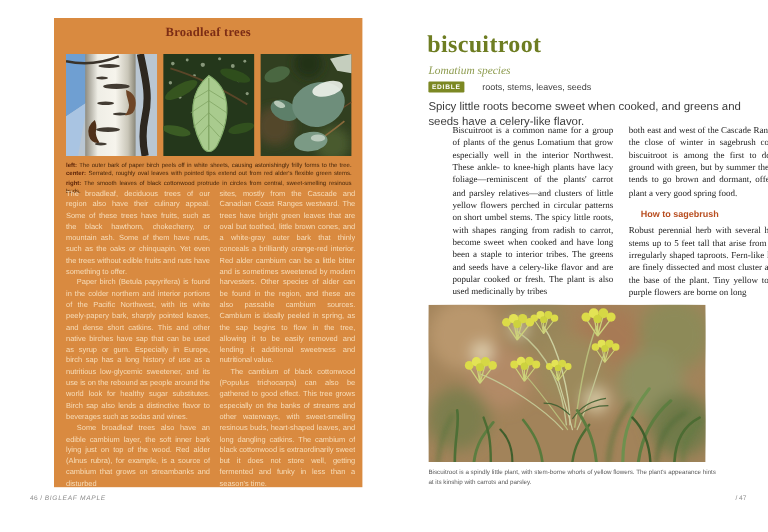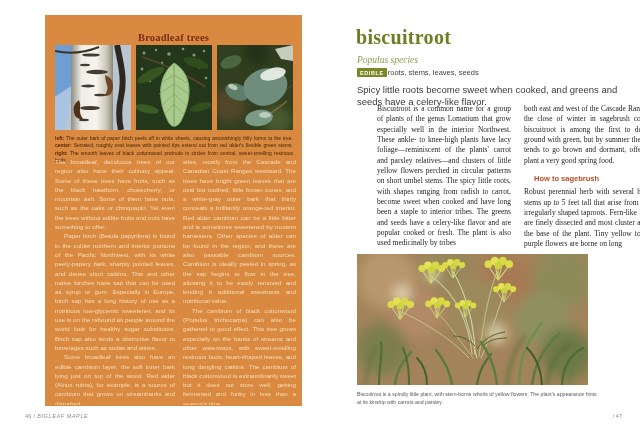--- a/index.html
+++ b/index.html
@@ -7,21 +7,21 @@
   .canvas {
     position:relative; width:640px; height:443px; background:#ffffff;
     overflow:hidden; font-family:"Liberation Sans", sans-serif;
   }
   
   .page-left {
     position:absolute; left:45px; top:15px; width:257px; height:391px;
     background:#d98a40;
   }
   .bl-header {
-    position:absolute; top:17px; left:0; right:0; text-align:center;
+    position:absolute; top:7px; left:0; right:0; text-align:center;
     font-family:"Liberation Serif", serif; font-weight:bold;
     font-size:10.5px; color:#7c2d15; letter-spacing:0.2px;
   }
   .photo-row { position:absolute; top:30px; left:10px; display:flex; gap:5px; }
   .photo-row svg { display:block; }
   .bl-caption {
     position:absolute; top:120px; left:10px; width:238px;
     font-size:5px; line-height:1.45; color:#47260b; text-align:justify;
   }
   .cap-label { font-weight:bold; color:#5d2408; }
@@ -46,21 +46,21 @@
   .rp-subtitle {
     position:absolute; left:357px; top:55px;
     font-family:"Liberation Serif", serif; font-style:italic;
     font-size:9.5px; color:#8d9b4e;
   }
   .rp-badge-row { position:absolute; left:357px; top:68px; display:flex; align-items:center; }
   .rp-badge {
     background:#7c8823; color:#ffffff; font-weight:bold; font-size:5.5px;
     letter-spacing:0.6px; padding:1.5px 3px 1px 3px; border-radius:1px;
   }
-  .rp-badge-detail { font-size:7.5px; color:#3f3f3f; margin-left:1px; }
+  .rp-badge-detail { font-size:7.5px; color:#3f3f3f; margin-left:15px; }
   .rp-tagline {
     position:absolute; left:357px; top:84px; width:287px;
     font-size:9.5px; line-height:1.25; color:#3a3a3a;
   }
   .rp-cols {
     position:absolute; left:377px; top:104px; width:281px;
     display:flex; gap:13px;
     font-family:"Liberation Serif", serif; font-size:7.5px; line-height:1.38;
     color:#232323; text-align:justify;
   }
@@ -189,21 +189,21 @@
       </div>
     </div>
   </div>
 
   <div class="footer-left">
     <span>46 /</span>
     <span class="fl-label">BIGLEAF MAPLE</span>
   </div>
 
   <div class="rp-title">biscuitroot</div>
-  <div class="rp-subtitle">Populus species</div>
+  <div class="rp-subtitle">Lomatium species</div>
 
   <div class="rp-badge-row">
     <span class="rp-badge">EDIBLE</span>
     <span class="rp-badge-detail">roots, stems, leaves, seeds</span>
   </div>
 
   <div class="rp-tagline">Spicy little roots become sweet when cooked, and greens and seeds have a celery-like flavor.</div>
 
   <div class="rp-cols">
     <div class="rp-col">

